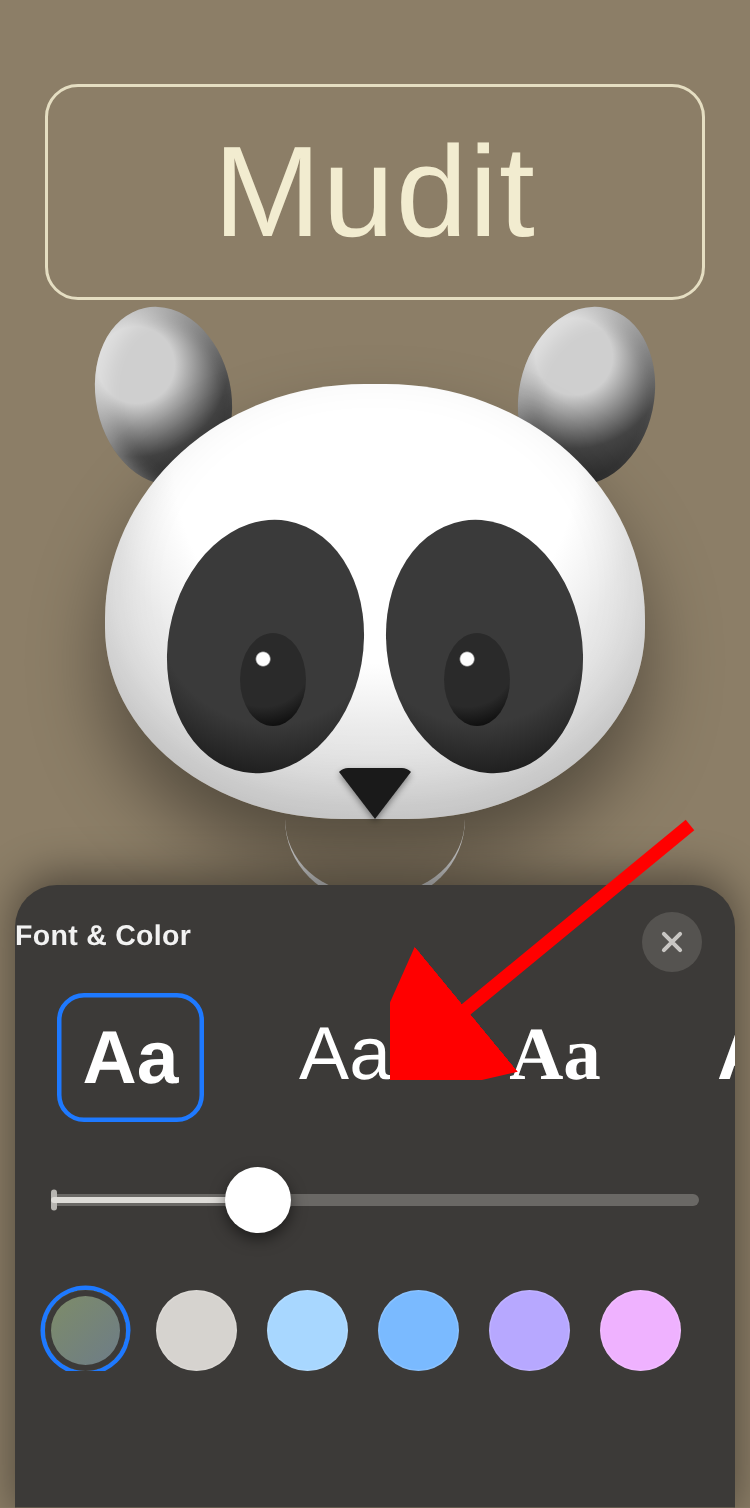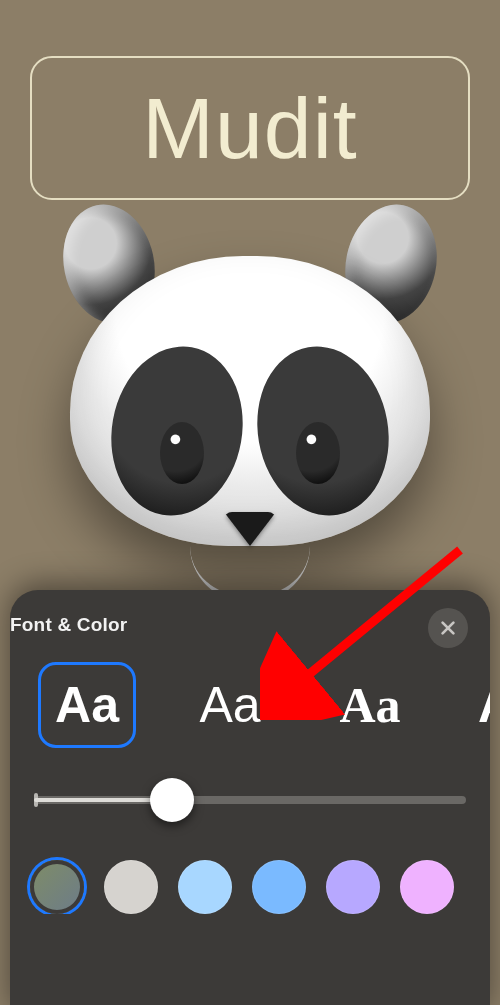--- a/index.html
+++ b/index.html
@@ -41,21 +41,21 @@
   
   .panel{position:absolute;left:10px;right:10px;top:590px;bottom:-10px;
     background:#3c3a38;border-radius:28px 28px 0 0;box-shadow:0 -6px 30px rgba(0,0,0,.45);
     color:#fff;}
   .panel-title{text-align:left;font-size:19px;font-weight:600;color:#f2f2f2;
     padding-top:24px;letter-spacing:.2px;}
   .close{position:absolute;right:22px;top:18px;width:40px;height:40px;border-radius:50%;
     background:#555350;display:flex;align-items:center;justify-content:center;cursor:pointer;}
   .close svg{width:18px;height:18px;stroke:#c8c6c3;stroke-width:3;stroke-linecap:round;fill:none;}
 
-  .font-row{display:flex;gap:48px;align-items:center;padding:26px 0 0 28px;
+  .font-row{display:flex;gap:48px;padding:26px 0 0 28px;
     overflow:hidden;white-space:nowrap;}
   .font-opt{min-width:92px;height:80px;border-radius:18px;display:flex;align-items:center;
     justify-content:center;font-size:50px;color:#fff;cursor:pointer;}
   .font-opt.sel{border:3px solid #1e79ff;}
   .f1{font-family:-apple-system,Arial;font-weight:800;}
   .f2{font-family:-apple-system,Arial;font-weight:500;}
   .f3{font-family:"Times New Roman",serif;font-weight:700;}
   .f4{font-family:-apple-system,Arial;font-weight:700;}
 
   .slider-wrap{position:relative;margin:32px 24px 0 24px;height:40px;}

